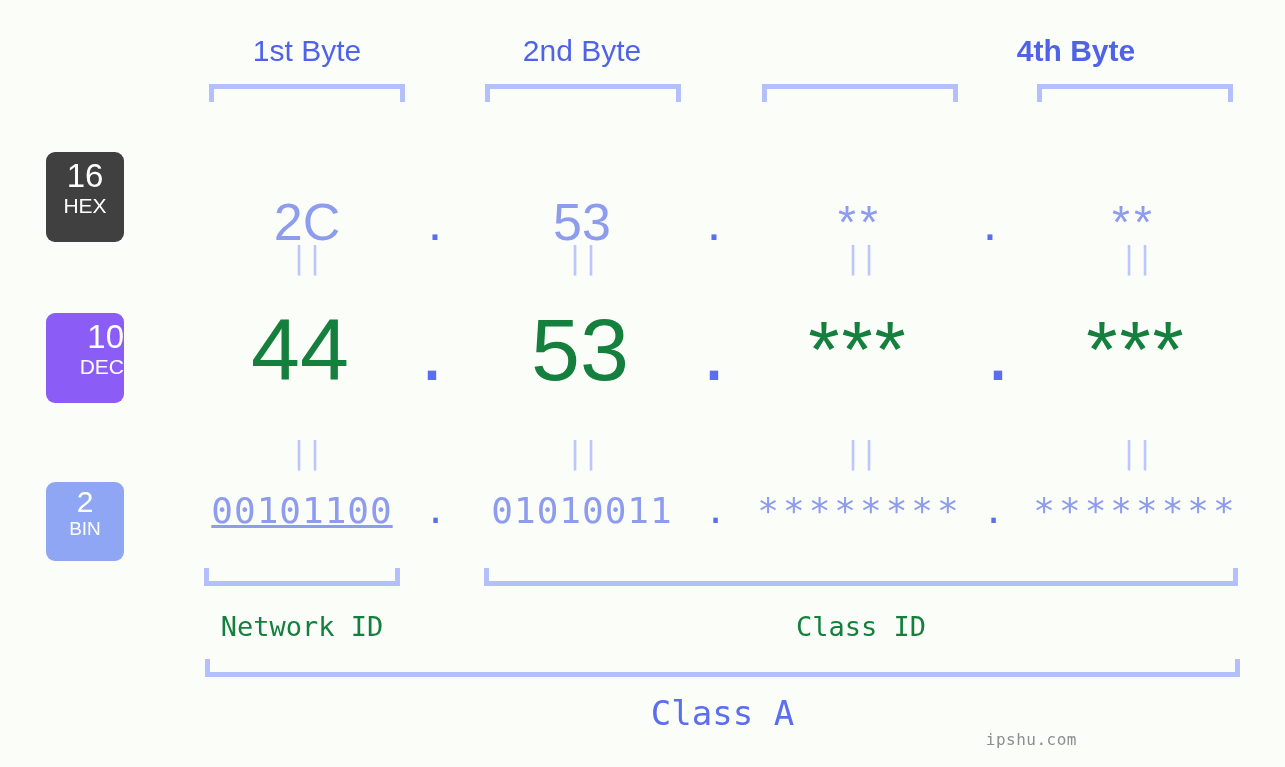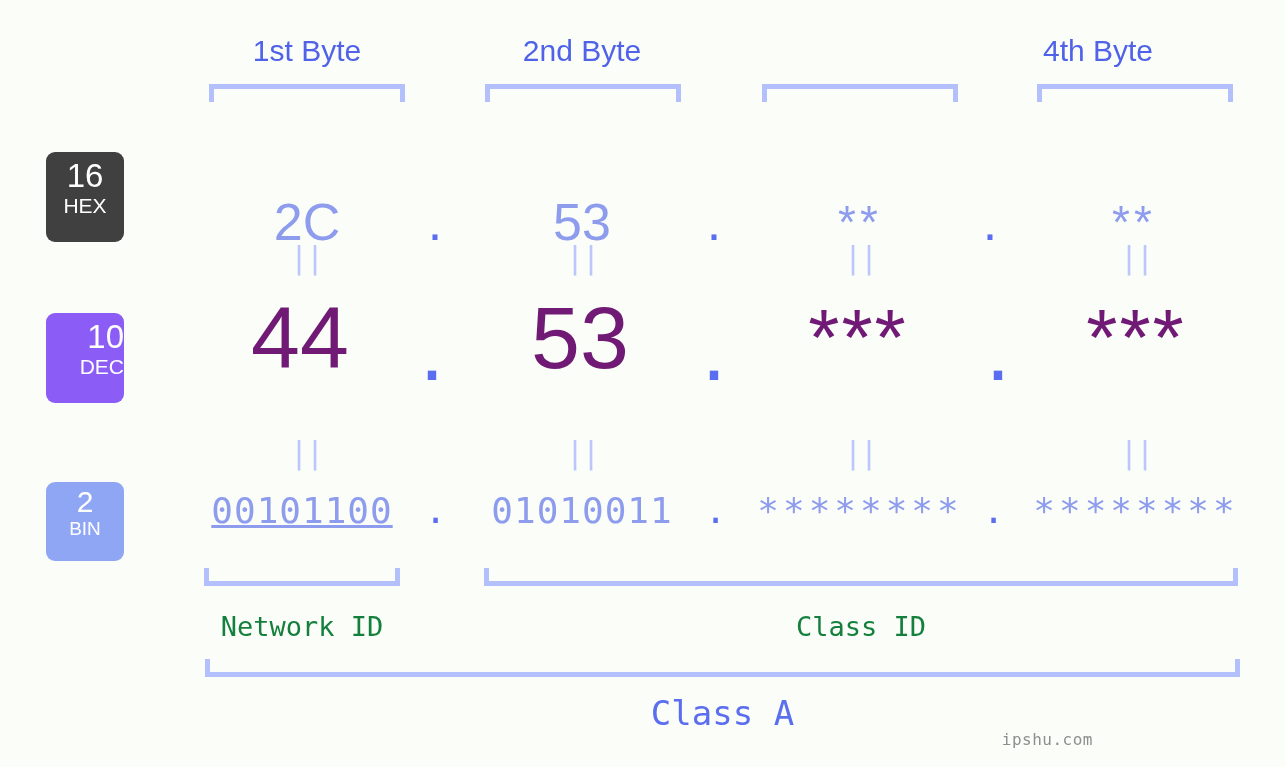--- a/index.html
+++ b/index.html
@@ -15,21 +15,20 @@
     overflow: hidden;
     position: relative;
   }
 
   #stage {
     position: absolute;
     left: 0;
     top: 0;
     width: 1092px;
     height: 767px;
-    padding-left: 16px;
   }
 
   
   .byte-label {
     position: absolute;
     top: 30px;
     height: 42px;
     line-height: 42px;
     text-align: center;
     font-size: 30px;
@@ -113,23 +112,23 @@
     top: 152px;
     height: 60px;
     line-height: 60px;
     font-size: 52px;
     color: #5b6ef0;
     font-family: "Liberation Sans", sans-serif;
   }
 
   
   .row-dec .cell {
-    top: 288px;
+    top: 300px;
     font-size: 88px;
-    color: #701a75;
+    color: #15803d;
     font-family: "Liberation Sans", sans-serif;
     height: 100px;
     line-height: 100px;
   }
   .row-dec .cell.stars { font-size: 80px; letter-spacing: 2px; }
   .row-dec .dot {
     top: 300px;
     height: 100px;
     line-height: 100px;
     font-size: 88px;
@@ -203,21 +202,21 @@
     letter-spacing: 0.5px;
   }
 </style>
 </head>
 <body>
 
 <div id="stage">
 
   <div class="byte-label" style="left:195px; width:224px;">1st Byte</div>
   <div class="byte-label" style="left:470px; width:224px;">2nd Byte</div>
-  <div class="byte-label" style="left:986px; width:224px;">4th Byte</div>
+  <div class="byte-label" style="left:964px; width:224px;font-weight:bold;">4th Byte</div>
 
   <div class="bracket-down" style="left:209px; width:196px;"></div>
   <div class="bracket-down" style="left:485px; width:196px;"></div>
   <div class="bracket-down" style="left:762px; width:196px;"></div>
   <div class="bracket-down" style="left:1037px; width:196px;"></div>
 
   <div class="badge" id="badge-hex">
     <span class="num">16</span>
     <span class="nm">HEX</span>
   </div>

